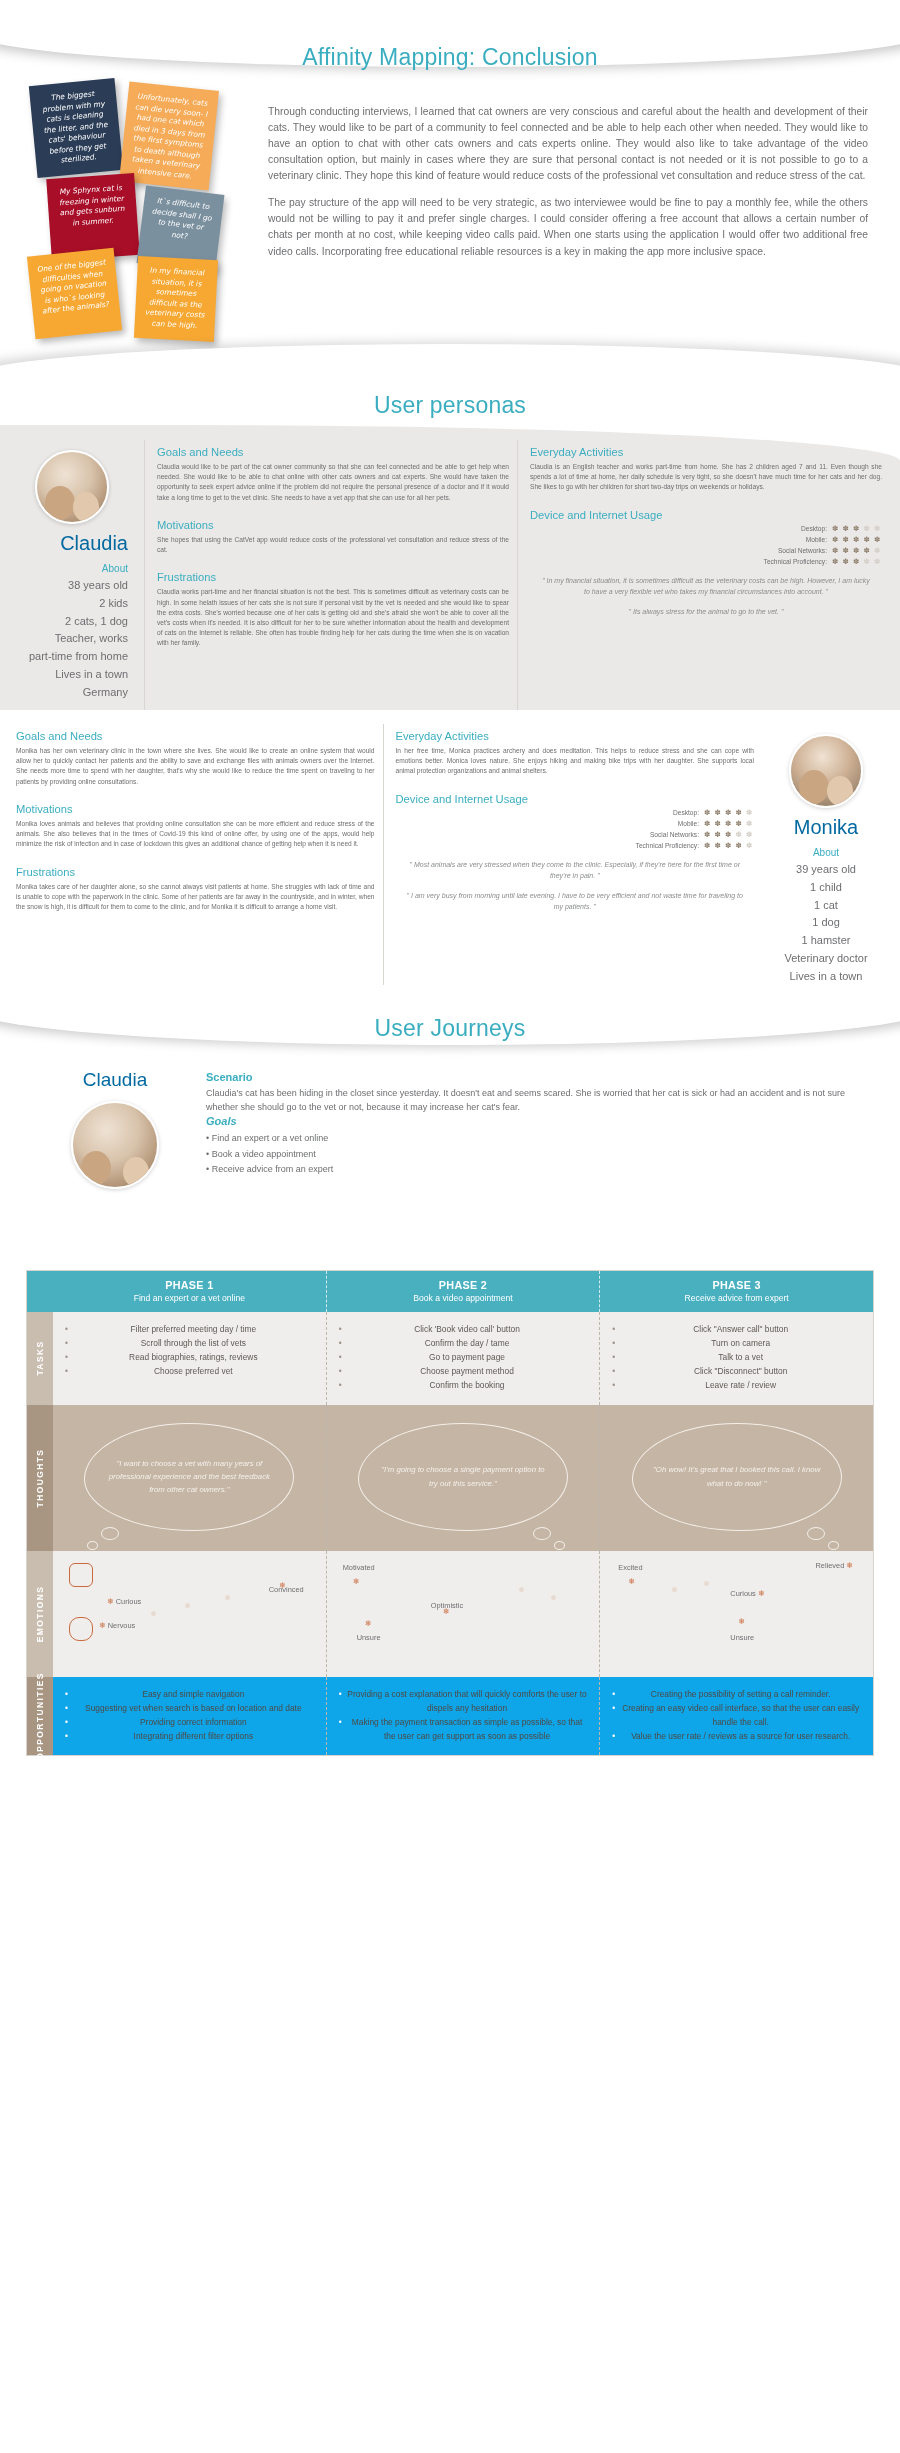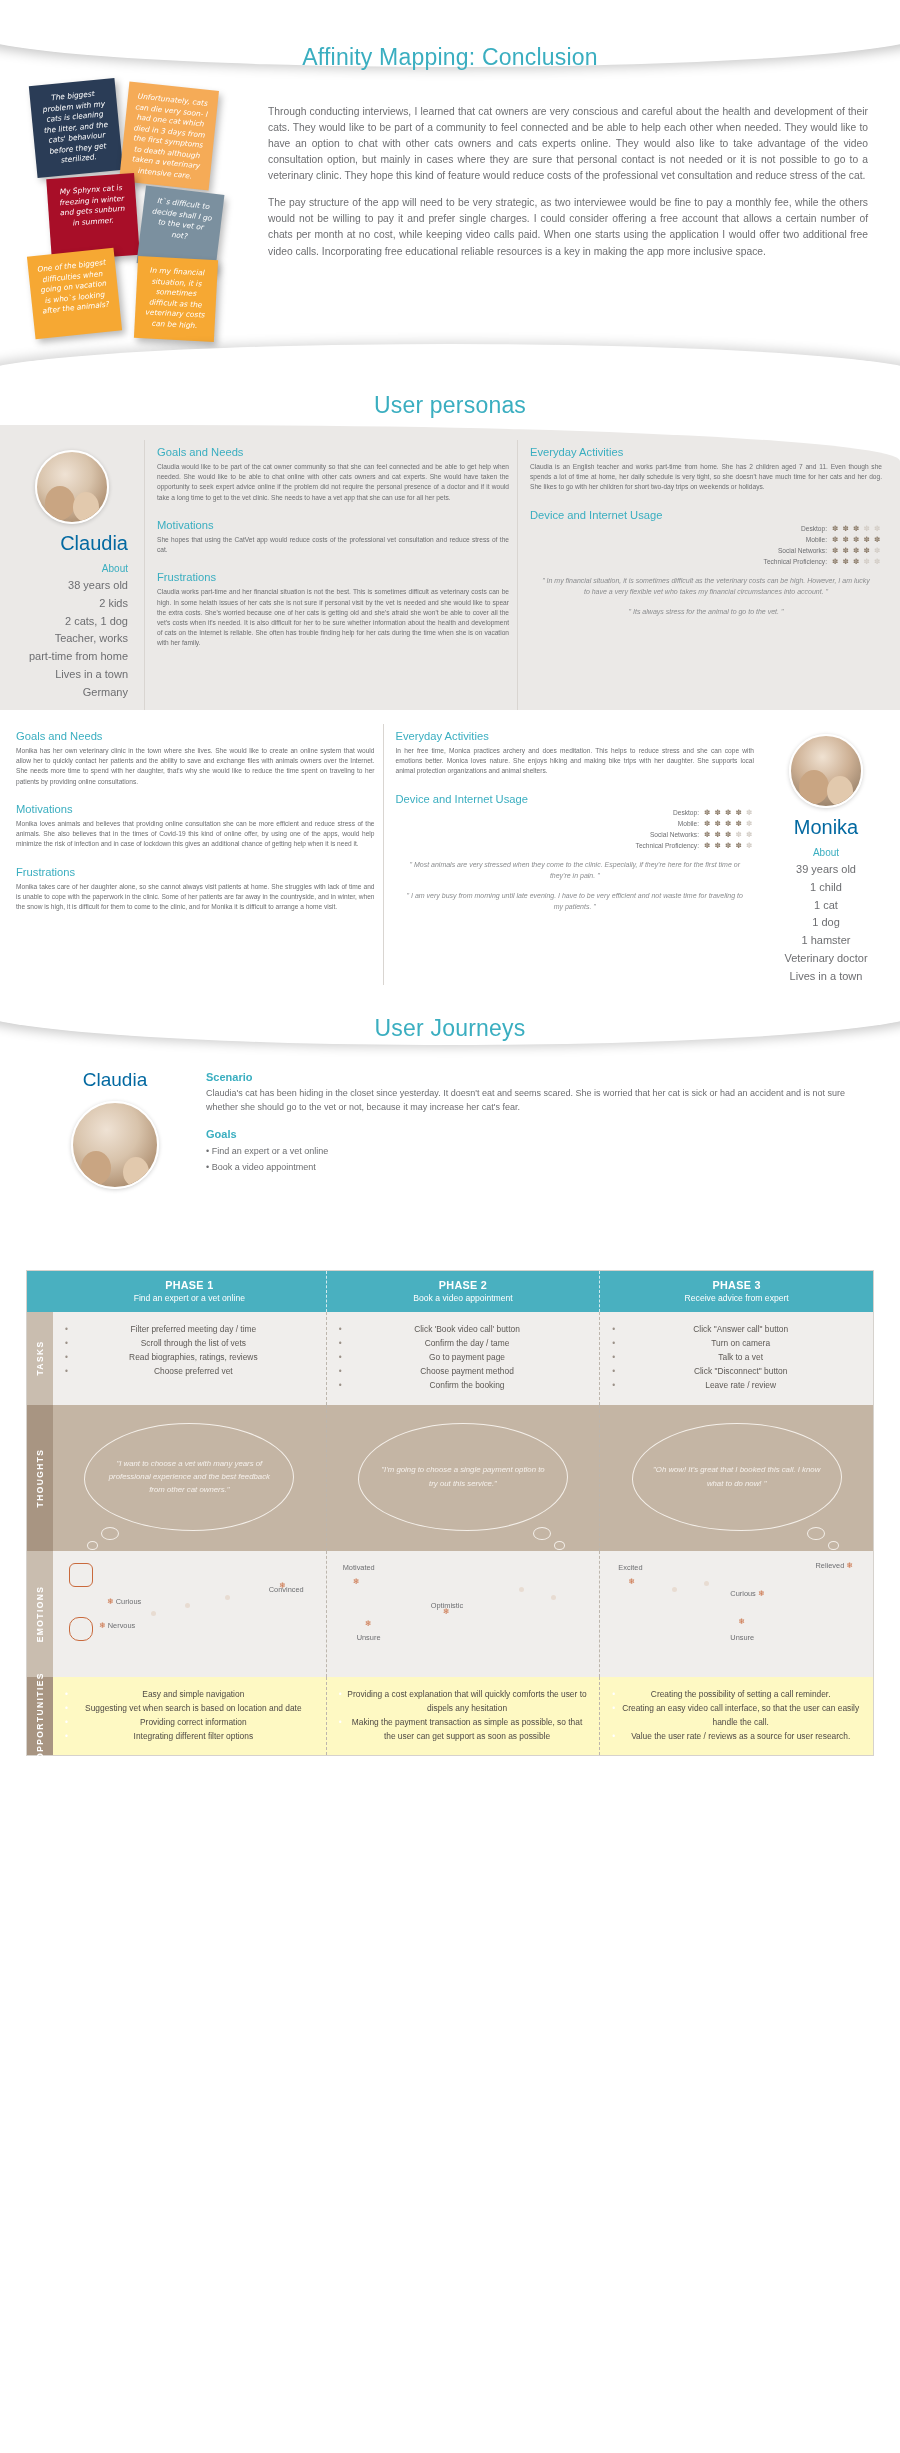--- a/index.html
+++ b/index.html
@@ -190,21 +190,21 @@
   .jt-cell:last-child { border-right: none; }
 
   .r-tasks .jt-side { background: #c9bdaf; }
   .r-tasks .jt-cells { background: #f0eeec; }
   .r-thoughts .jt-side { background: #b3a characters; }
   .r-thoughts .jt-side { background: #a89582; }
   .r-thoughts .jt-cells { background: #c4b5a4; }
   .r-emotions .jt-side { background: #c9bdaf; }
   .r-emotions .jt-cells { background: #f0eeec; }
   .r-opps .jt-side { background: #a89582; }
-  .r-opps .jt-cells { background: #fef9c3; }
+  .r-opps .jt-cells { background: #0ea5e9; }
 
   ul.tl { list-style: none; text-align: center; }
   ul.tl li { font-size: 8.4px; line-height: 1.68; color: #5d5955; position: relative; padding-left: 8px; }
   ul.tl li::before { content: "\2022"; position: absolute; left: 0; color: #9b9188; }
   .r-opps ul.tl li { color: #4f4a45; }
   .r-opps ul.tl li::before { color: #fff; }
 
   
   .cloud-wrap { height: 124px; display:flex; align-items:center; justify-content:center; }
   .cloud {
@@ -424,23 +424,24 @@
   <h1 id="journeys-title" class="sec-title">User Journeys</h1>
 
   <div id="journey-head">
     <div id="jh-left">
       <div class="persona-name">Claudia</div>
       <div class="avatar" style="width:88px;height:88px;"></div>
     </div>
     <div id="jh-right">
       <h3 class="j-h">Scenario</h3>
       <p class="j-b">Claudia's cat has been hiding in the closet since yesterday. It doesn't eat and seems scared. She is worried that her cat is sick or had an accident and is not sure whether she should go to the vet or not, because it may increase her cat's fear.</p>
-      <h3 class="j-h" style="margin-top:13px;">Goals</h3>
+      <h3 class="j-h" style="font-style:italic;">Goals</h3>
       <div class="j-goal">• <span>Find an expert or a vet online</span></div>
       <div class="j-goal">• <span>Book a video appointment</span></div>
+      <div class="j-goal">• <span>Receive advice from an expert</span></div>
     </div>
   </div>
 
   <div id="jtable">
 
     <div class="jt-headrow">
       <div class="jt-sidecell"></div>
       <div class="jt-headcell">
         <div class="jt-phase">PHASE 1</div>
         <div class="jt-sub">Find an expert or a vet online</div>

